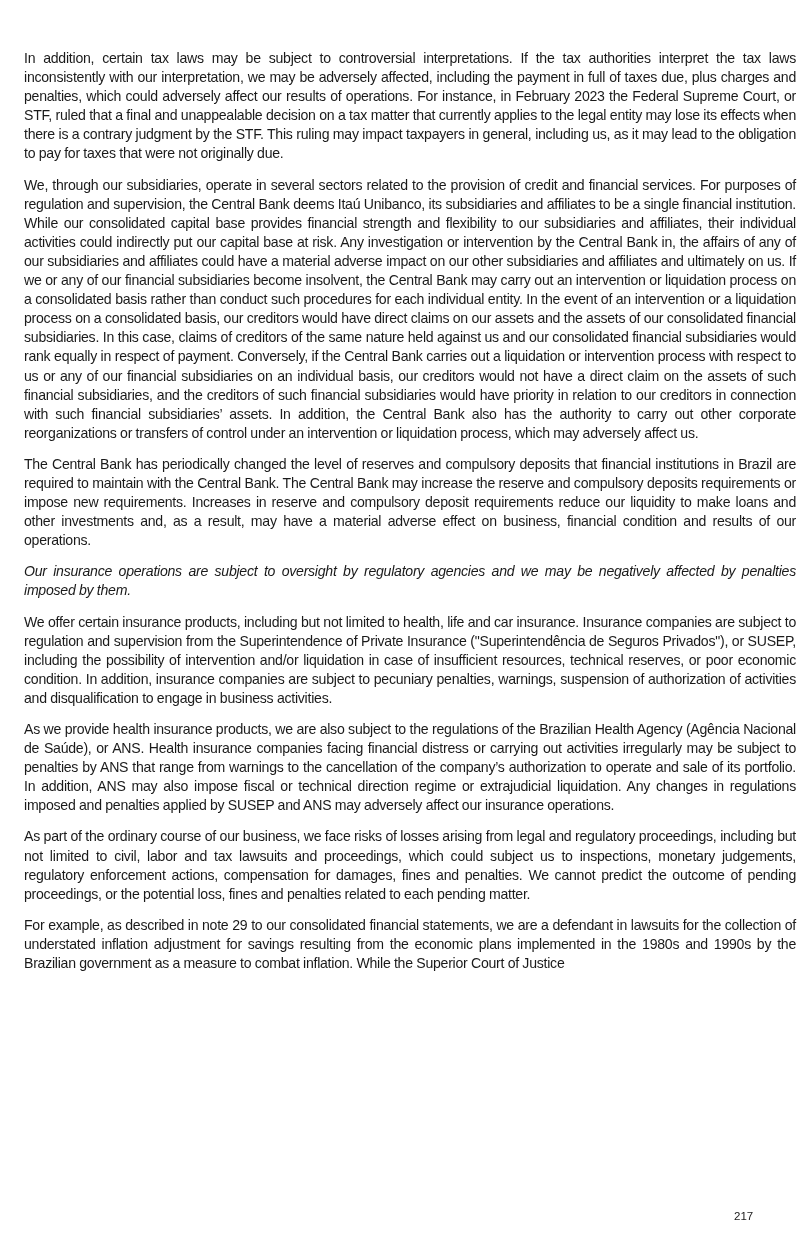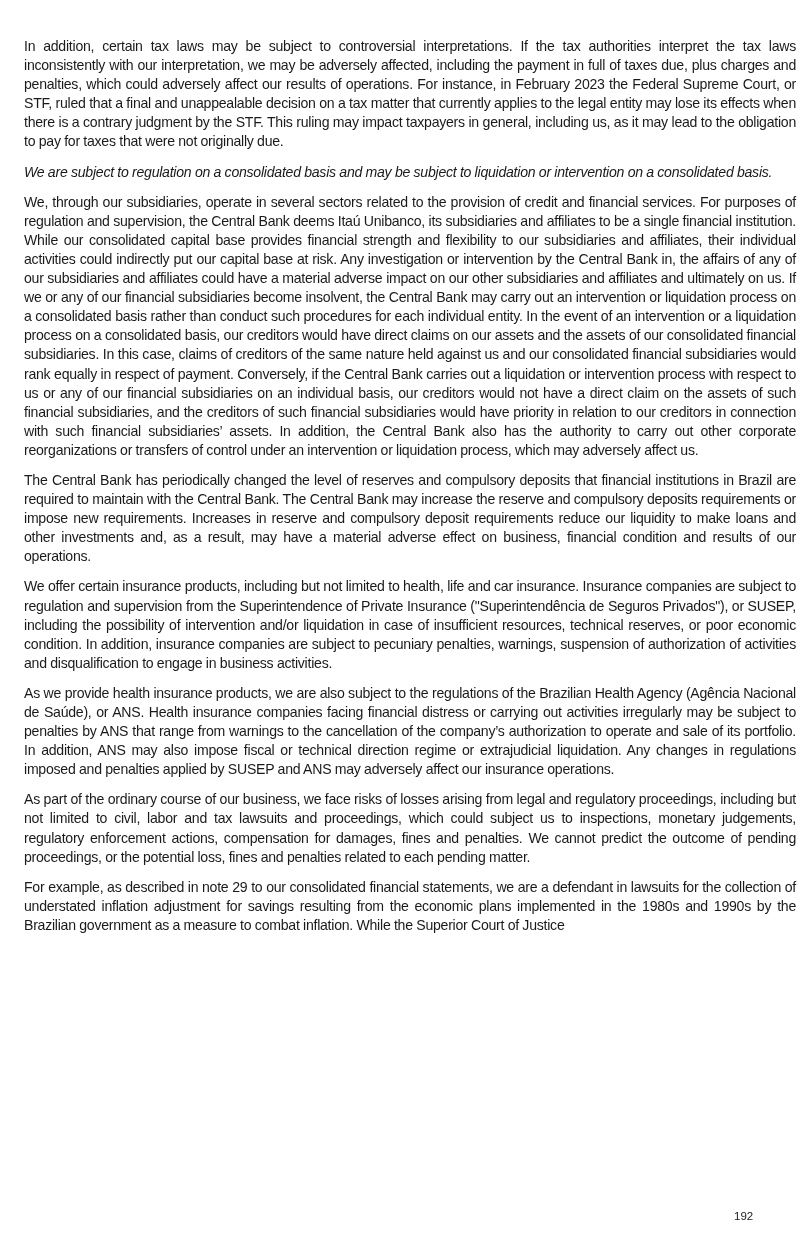--- a/index.html
+++ b/index.html
@@ -15,21 +15,21 @@
       font-family: "Liberation Sans", sans-serif;
       color: #1a1a1a;
     }
     .page {
       position: absolute;
       left: 24px;
       top: 37px;
       width: 772px;
     }
     .para {
-      margin: 0 0 11px 0;
+      margin: 12px 0 11px 0;
       font-size: 14.1px;
       line-height: 19.1px;
       text-align: justify;
       letter-spacing: -0.25px;
       word-spacing: -0.2px;
     }
     .heading {
       font-style: italic;
     }
     .page-number {
@@ -38,22 +38,22 @@
       top: 1210px;
       font-size: 11.5px;
       color: #1a1a1a;
     }
   </style>
 </head>
 <body>
 
 <div class="page">
   <p class="para">In addition, certain tax laws may be subject to controversial interpretations. If the tax authorities interpret the tax laws inconsistently with our interpretation, we may be adversely affected, including the payment in full of taxes due, plus charges and penalties, which could adversely affect our results of operations. For instance, in February 2023 the Federal Supreme Court, or STF, ruled that a final and unappealable decision on a tax matter that currently applies to the legal entity may lose its effects when there is a contrary judgment by the STF. This ruling may impact taxpayers in general, including us, as it may lead to the obligation to pay for taxes that were not originally due.</p>
-  <p class="para heading">We are subject to regulation on a consolidated basis and may be subject to liquidation or intervention on a consolidated basis.</p>
   <p class="para">We, through our subsidiaries, operate in several sectors related to the provision of credit and financial services. For purposes of regulation and supervision, the Central Bank deems Itaú Unibanco, its subsidiaries and affiliates to be a single financial institution. While our consolidated capital base provides financial strength and flexibility to our subsidiaries and affiliates, their individual activities could indirectly put our capital base at risk. Any investigation or intervention by the Central Bank in, the affairs of any of our subsidiaries and affiliates could have a material adverse impact on our other subsidiaries and affiliates and ultimately on us. If we or any of our financial subsidiaries become insolvent, the Central Bank may carry out an intervention or liquidation process on a consolidated basis rather than conduct such procedures for each individual entity. In the event of an intervention or a liquidation process on a consolidated basis, our creditors would have direct claims on our assets and the assets of our consolidated financial subsidiaries. In this case, claims of creditors of the same nature held against us and our consolidated financial subsidiaries would rank equally in respect of payment. Conversely, if the Central Bank carries out a liquidation or intervention process with respect to us or any of our financial subsidiaries on an individual basis, our creditors would not have a direct claim on the assets of such financial subsidiaries, and the creditors of such financial subsidiaries would have priority in relation to our creditors in connection with such financial subsidiaries’ assets. In addition, the Central Bank also has the authority to carry out other corporate reorganizations or transfers of control under an intervention or liquidation process, which may adversely affect us.</p>
   <p class="para">The Central Bank has periodically changed the level of reserves and compulsory deposits that financial institutions in Brazil are required to maintain with the Central Bank. The Central Bank may increase the reserve and compulsory deposits requirements or impose new requirements. Increases in reserve and compulsory deposit requirements reduce our liquidity to make loans and other investments and, as a result, may have a material adverse effect on business, financial condition and results of our operations.</p>
+  <p class="para heading">Our insurance operations are subject to oversight by regulatory agencies and we may be negatively affected by penalties imposed by them.</p>
   <p class="para">We offer certain insurance products, including but not limited to health, life and car insurance. Insurance companies are subject to regulation and supervision from the Superintendence of Private Insurance ("Superintendência de Seguros Privados"), or SUSEP, including the possibility of intervention and/or liquidation in case of insufficient resources, technical reserves, or poor economic condition. In addition, insurance companies are subject to pecuniary penalties, warnings, suspension of authorization of activities and disqualification to engage in business activities.</p>
   <p class="para">As we provide health insurance products, we are also subject to the regulations of the Brazilian Health Agency (Agência Nacional de Saúde), or ANS. Health insurance companies facing financial distress or carrying out activities irregularly may be subject to penalties by ANS that range from warnings to the cancellation of the company’s authorization to operate and sale of its portfolio. In addition, ANS may also impose fiscal or technical direction regime or extrajudicial liquidation. Any changes in regulations imposed and penalties applied by SUSEP and ANS may adversely affect our insurance operations.</p>
   <p class="para">As part of the ordinary course of our business, we face risks of losses arising from legal and regulatory proceedings, including but not limited to civil, labor and tax lawsuits and proceedings, which could subject us to inspections, monetary judgements, regulatory enforcement actions, compensation for damages, fines and penalties. We cannot predict the outcome of pending proceedings, or the potential loss, fines and penalties related to each pending matter.</p>
   <p class="para">For example, as described in note 29 to our consolidated financial statements, we are a defendant in lawsuits for the collection of understated inflation adjustment for savings resulting from the economic plans implemented in the 1980s and 1990s by the Brazilian government as a measure to combat inflation. While the Superior Court of Justice</p>
 </div>
 
-<div class="page-number">192</div>
+<div class="page-number">217</div>
 
 </body></html>

